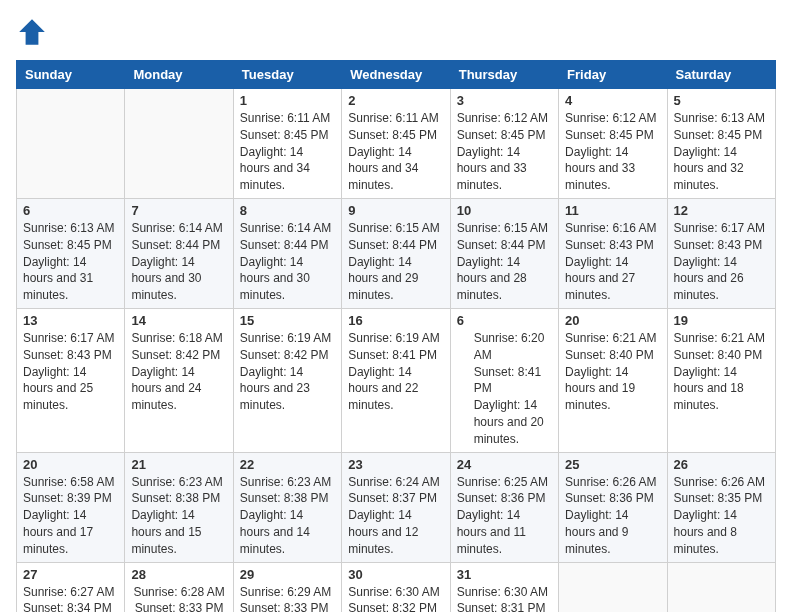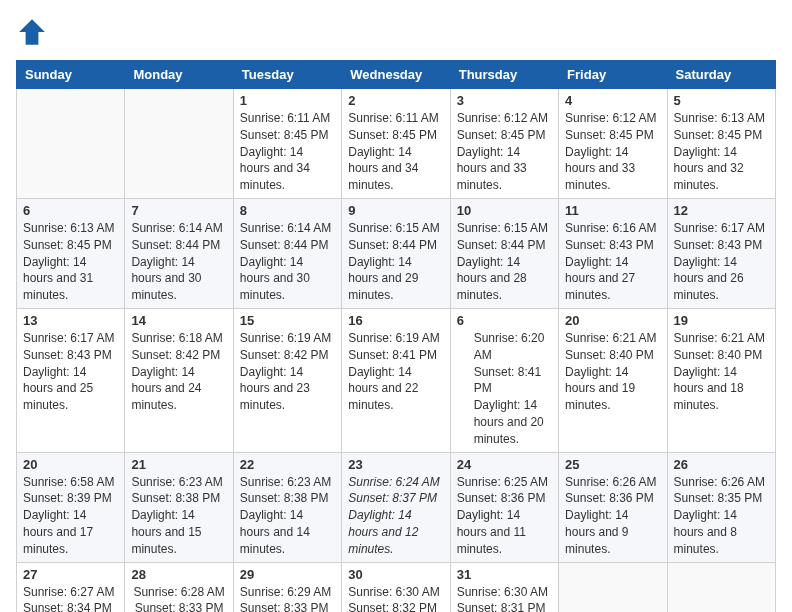--- a/index.html
+++ b/index.html
@@ -264,21 +264,21 @@
 Daylight: 14 hours and 15 minutes.</div>
         </td>
         <td>
           <span class="day-number">22</span>
           <div class="day-info" style="white-space: pre-line;">Sunrise: 6:23 AM
 Sunset: 8:38 PM
 Daylight: 14 hours and 14 minutes.</div>
         </td>
         <td>
           <span class="day-number">23</span>
-          <div class="day-info" style="white-space: pre-line; font-style: italic;">Sunrise: 6:24 AM
+          <div class="day-info" style="white-space: pre-line;">Sunrise: 6:24 AM
 Sunset: 8:37 PM
 Daylight: 14 hours and 12 minutes.</div>
         </td>
         <td>
           <span class="day-number">24</span>
           <div class="day-info" style="white-space: pre-line;">Sunrise: 6:25 AM
 Sunset: 8:36 PM
 Daylight: 14 hours and 11 minutes.</div>
         </td>
         <td>

